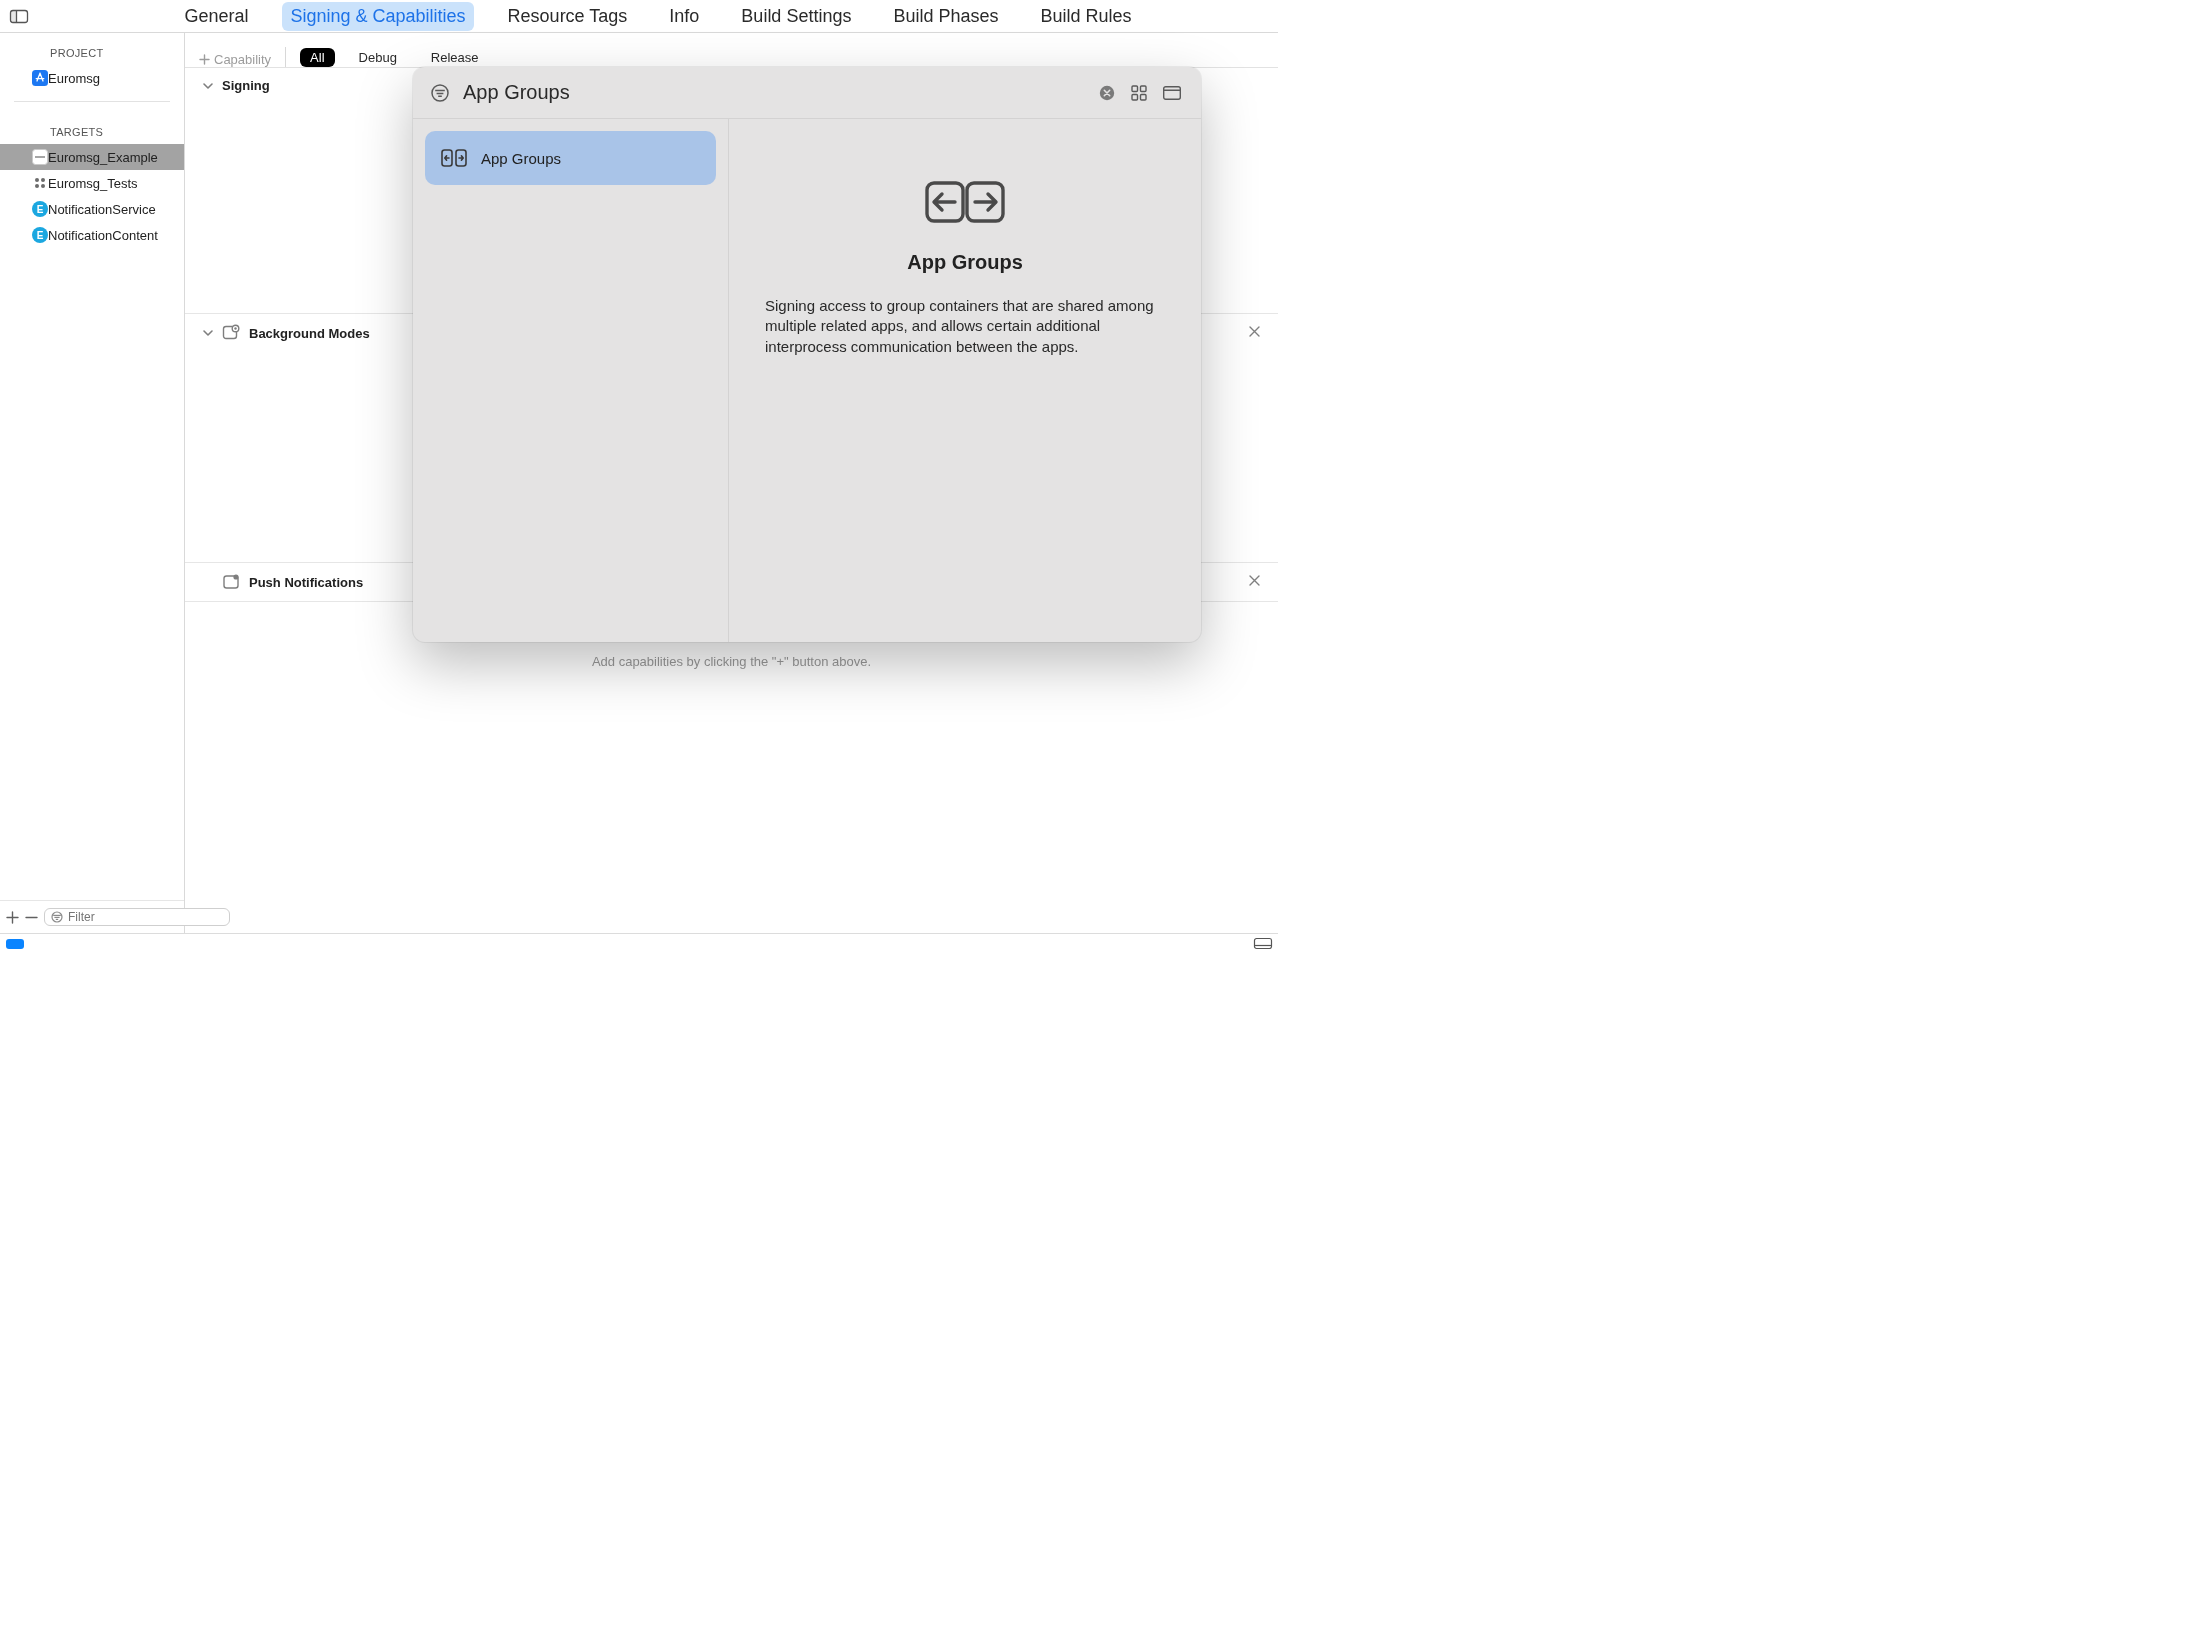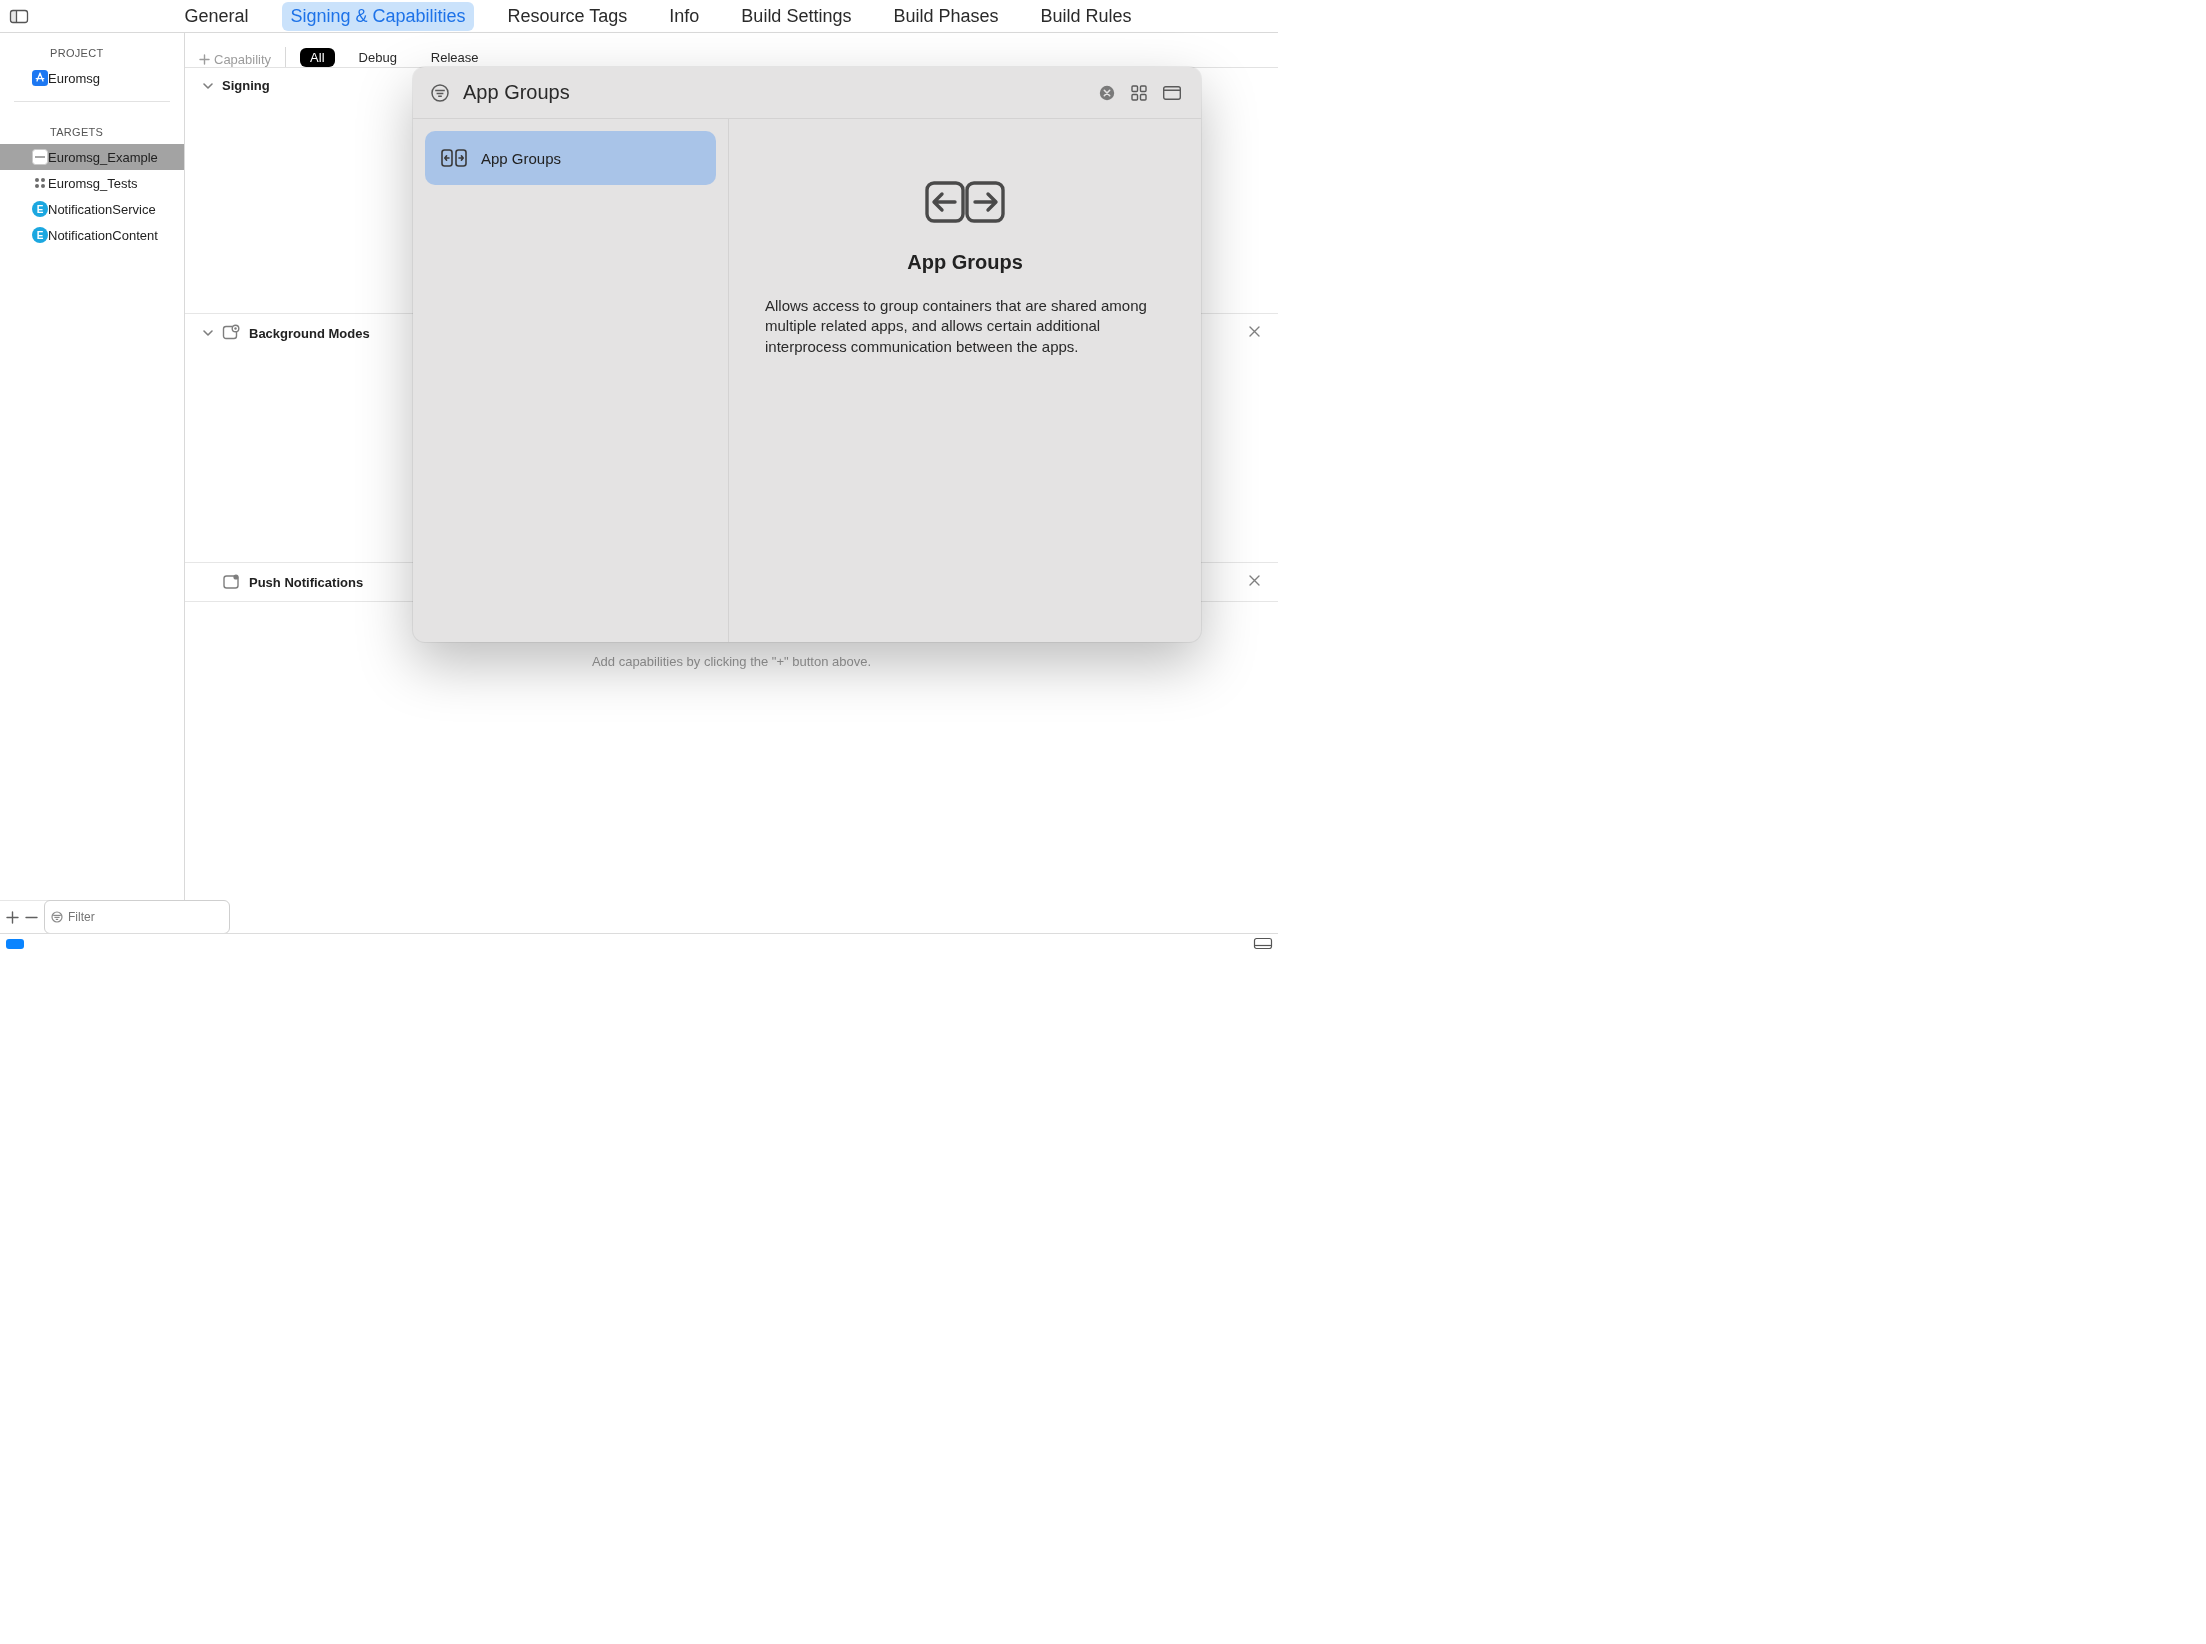--- a/index.html
+++ b/index.html
@@ -136,21 +136,21 @@
       height: 22px;
       display: flex;
       align-items: center;
       justify-content: center;
       color: #555;
       font-size: 15px;
     }
 
     .sidebar-footer .filter-wrap {
       flex: 1;
-      height: 34px;
+      height: 18px;
       background: #fff;
       border: 1px solid #cfcfcf;
       border-radius: 6px;
       display: flex;
       align-items: center;
       padding: 0 6px;
       gap: 5px;
       color: #999;
       font-size: 12px;
     }
@@ -618,18 +618,18 @@
       <div class="popover-detail">
         <div class="big-icon">
           <svg width="80" height="42" viewBox="0 0 80 42">
             <rect x="2" y="2" width="36" height="38" rx="7" fill="none" stroke="#4a4a4a" stroke-width="3.4"></rect>
             <rect x="42" y="2" width="36" height="38" rx="7" fill="none" stroke="#4a4a4a" stroke-width="3.4"></rect>
             <path d="M30 21 H12 M17 13 L9 21 L17 29" fill="none" stroke="#4a4a4a" stroke-width="3.4" stroke-linecap="round" stroke-linejoin="round"></path>
             <path d="M50 21 H68 M63 13 L71 21 L63 29" fill="none" stroke="#4a4a4a" stroke-width="3.4" stroke-linecap="round" stroke-linejoin="round"></path>
           </svg>
         </div>
         <h2>App Groups</h2>
-        <p>Allows access to group containers that are shared among multiple related apps, and allows certain additional interprocess communication between the apps.</p>
+        <p>Signing access to group containers that are shared among multiple related apps, and allows certain additional interprocess communication between the apps.</p>
       </div>
     </div>
   </div>
 
 </div>
 
 </body></html>

